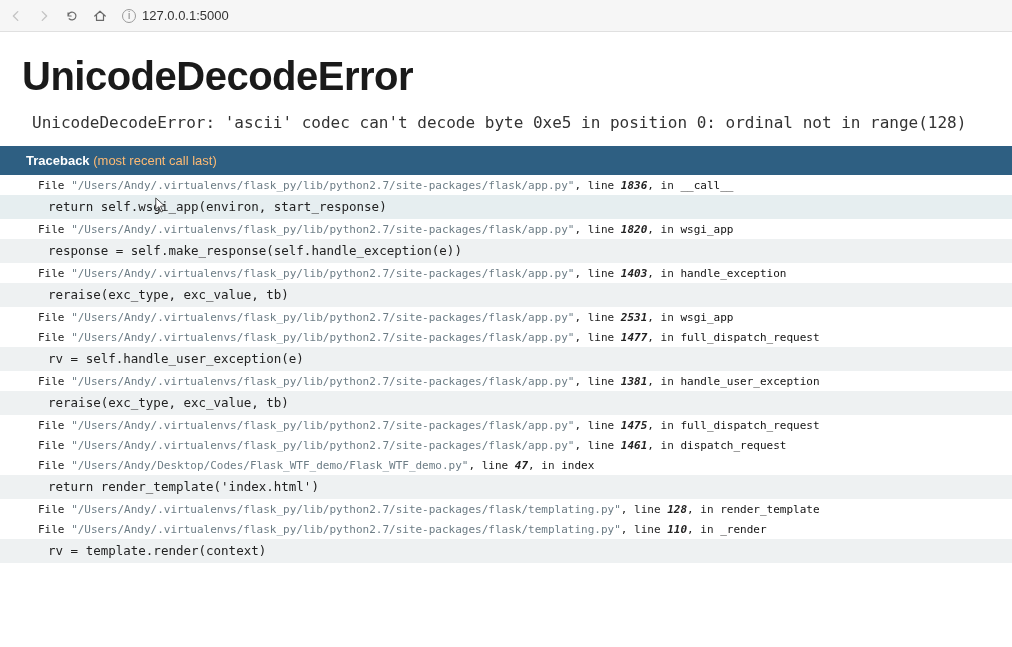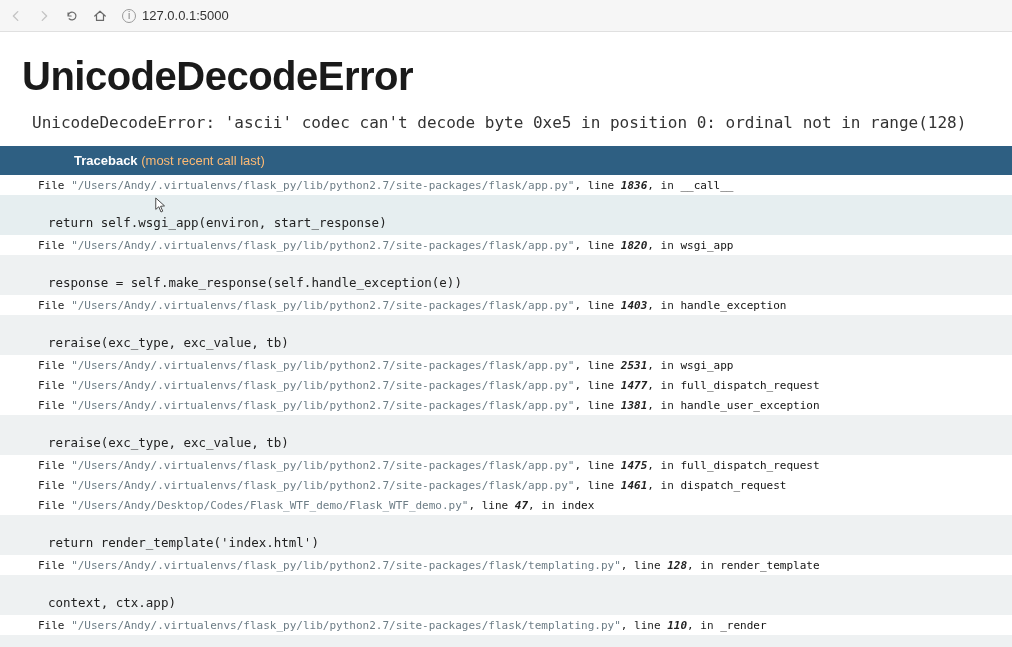--- a/index.html
+++ b/index.html
@@ -65,21 +65,21 @@
   }
 
   .traceback-header {
     background: #2e5f82;
     color: #d7e6f0;
     font-size: 13px;
     padding: 7px 10px;
     margin: 0 -22px;
     padding-left: 26px;
   }
-  .traceback-header .tb-label { font-weight: 600; color: #ffffff; margin-left: 48px; }
+  .traceback-header .tb-label { font-weight: 600; color: #ffffff; }
   .traceback-header .tb-sub { color: #fdba74; }
 
   .frames {
     margin: 0 -22px;
   }
 
   .frame { }
 
   .frame-head {
     font-family: "Menlo", "Consolas", "DejaVu Sans Mono", monospace;
@@ -93,21 +93,21 @@
   .frame-head .f-line  { color: #222; }
   .frame-head .f-lineno{ font-style: italic; font-weight: 600; color: #222; }
   .frame-head .f-in    { color: #222; }
   .frame-head .f-func  { font-family: "Menlo","Consolas",monospace; color: #111; }
 
   .frame-code {
     font-family: "Menlo", "Consolas", "DejaVu Sans Mono", monospace;
     font-size: 12.5px;
     color: #222;
     background: #eef1f2;
-    padding: 20px 30px 5px 48px;
+    padding: 4px 30px 5px 48px;
     white-space: pre;
     position: relative;
   }
   .frame-code.highlight { background: #e6eef0; }
 
   .cursor-icon {
     position: absolute;
     left: 154px;
     top: 1px;
     width: 14px; height: 18px;
@@ -171,38 +171,38 @@
       </div>
       <div class="frame">
         <div class="frame-head"><span class="f-label">File </span><span class="f-path">"/Users/Andy/.virtualenvs/flask_py/lib/python2.7/site-packages/flask/app.py"</span><span class="f-line">, line </span><span class="f-lineno">1403</span><span class="f-in">, in </span><span class="f-func">handle_exception</span></div>
         <div class="frame-code">reraise(exc_type, exc_value, tb)</div>
       </div>
       <div class="frame">
         <div class="frame-head"><span class="f-label">File </span><span class="f-path">"/Users/Andy/.virtualenvs/flask_py/lib/python2.7/site-packages/flask/app.py"</span><span class="f-line">, line </span><span class="f-lineno">2531</span><span class="f-in">, in </span><span class="f-func">wsgi_app</span></div>
       </div>
       <div class="frame">
         <div class="frame-head"><span class="f-label">File </span><span class="f-path">"/Users/Andy/.virtualenvs/flask_py/lib/python2.7/site-packages/flask/app.py"</span><span class="f-line">, line </span><span class="f-lineno">1477</span><span class="f-in">, in </span><span class="f-func">full_dispatch_request</span></div>
+        <div class="frame-code">rv = self.handle_user_exception(e)</div>
       </div>
       <div class="frame">
         <div class="frame-head"><span class="f-label">File </span><span class="f-path">"/Users/Andy/.virtualenvs/flask_py/lib/python2.7/site-packages/flask/app.py"</span><span class="f-line">, line </span><span class="f-lineno">1381</span><span class="f-in">, in </span><span class="f-func">handle_user_exception</span></div>
         <div class="frame-code">reraise(exc_type, exc_value, tb)</div>
       </div>
       <div class="frame">
         <div class="frame-head"><span class="f-label">File </span><span class="f-path">"/Users/Andy/.virtualenvs/flask_py/lib/python2.7/site-packages/flask/app.py"</span><span class="f-line">, line </span><span class="f-lineno">1475</span><span class="f-in">, in </span><span class="f-func">full_dispatch_request</span></div>
       </div>
       <div class="frame">
         <div class="frame-head"><span class="f-label">File </span><span class="f-path">"/Users/Andy/.virtualenvs/flask_py/lib/python2.7/site-packages/flask/app.py"</span><span class="f-line">, line </span><span class="f-lineno">1461</span><span class="f-in">, in </span><span class="f-func">dispatch_request</span></div>
       </div>
       <div class="frame">
         <div class="frame-head"><span class="f-label">File </span><span class="f-path">"/Users/Andy/Desktop/Codes/Flask_WTF_demo/Flask_WTF_demo.py"</span><span class="f-line">, line </span><span class="f-lineno">47</span><span class="f-in">, in </span><span class="f-func">index</span></div>
         <div class="frame-code">return render_template('index.html')</div>
       </div>
       <div class="frame">
         <div class="frame-head"><span class="f-label">File </span><span class="f-path">"/Users/Andy/.virtualenvs/flask_py/lib/python2.7/site-packages/flask/templating.py"</span><span class="f-line">, line </span><span class="f-lineno">128</span><span class="f-in">, in </span><span class="f-func">render_template</span></div>
-        <div class="frame-code">context, ctx.app)</div>
       </div>
       <div class="frame">
         <div class="frame-head"><span class="f-label">File </span><span class="f-path">"/Users/Andy/.virtualenvs/flask_py/lib/python2.7/site-packages/flask/templating.py"</span><span class="f-line">, line </span><span class="f-lineno">110</span><span class="f-in">, in </span><span class="f-func">_render</span></div>
         <div class="frame-code">rv = template.render(context)</div>
       </div>
     </div>
 
 </div>
 
 </body></html>

